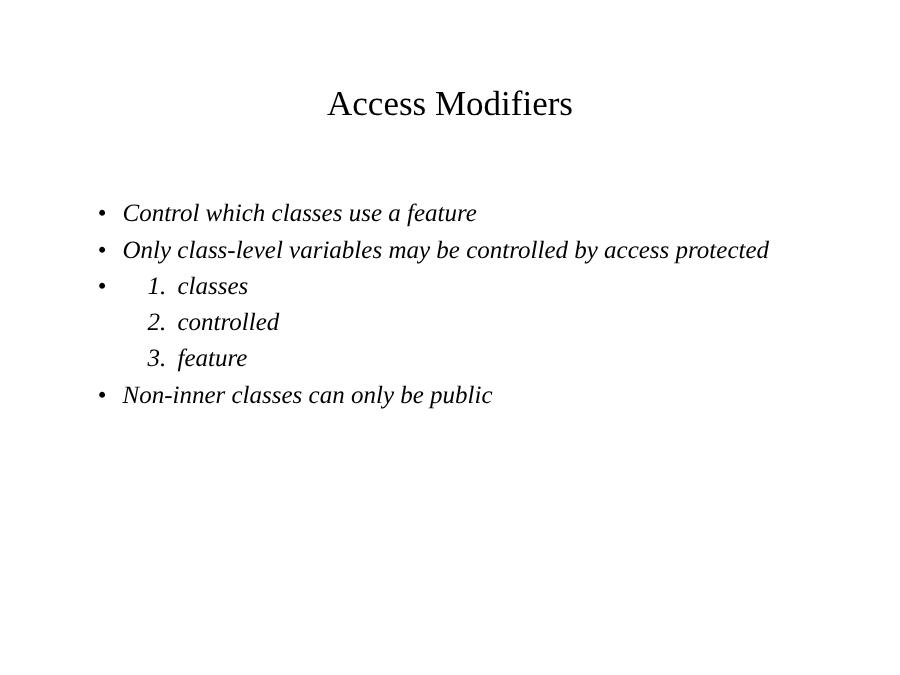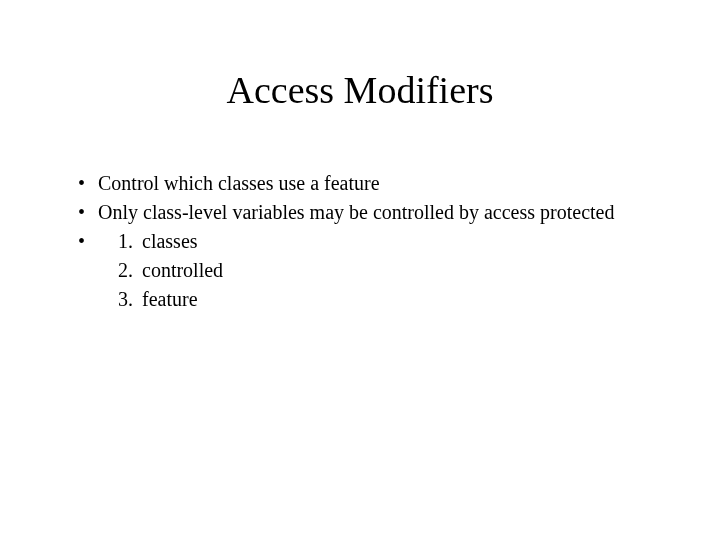--- a/index.html
+++ b/index.html
@@ -10,31 +10,32 @@
     body {
       width: 720px;
       height: 540px;
       background: #ffffff;
       font-family: "Times New Roman", Times, serif;
       color: #000000;
       padding: 68px 60px 40px 60px;
     }
     .title {
       text-align: center;
-      font-size: 38px;
+      font-size: 28px;
       font-weight: normal;
       margin-bottom: 58px;
     }
     .content {
       font-size: 20px;
       line-height: 1.35;
     }
     ul {
       list-style: none;
       padding-left: 18px;
+      font-style: italic;
     }
     ul > li {
       position: relative;
       padding-left: 20px;
       margin-bottom: 2px;
     }
     ul > li::before {
       content: "•";
       position: absolute;
       left: 0;
@@ -67,14 +68,15 @@
   <ul>
     <li>Control which classes use a feature</li>
     <li>Only class-level variables may be controlled by access protected</li>
     <li>
       <ol>
         <li>classes</li>
         <li>controlled</li>
         <li>feature</li>
       </ol>
     </li>
+    <li>Non-inner classes can only be public</li>
   </ul>
 </div>
 
 </body></html>

